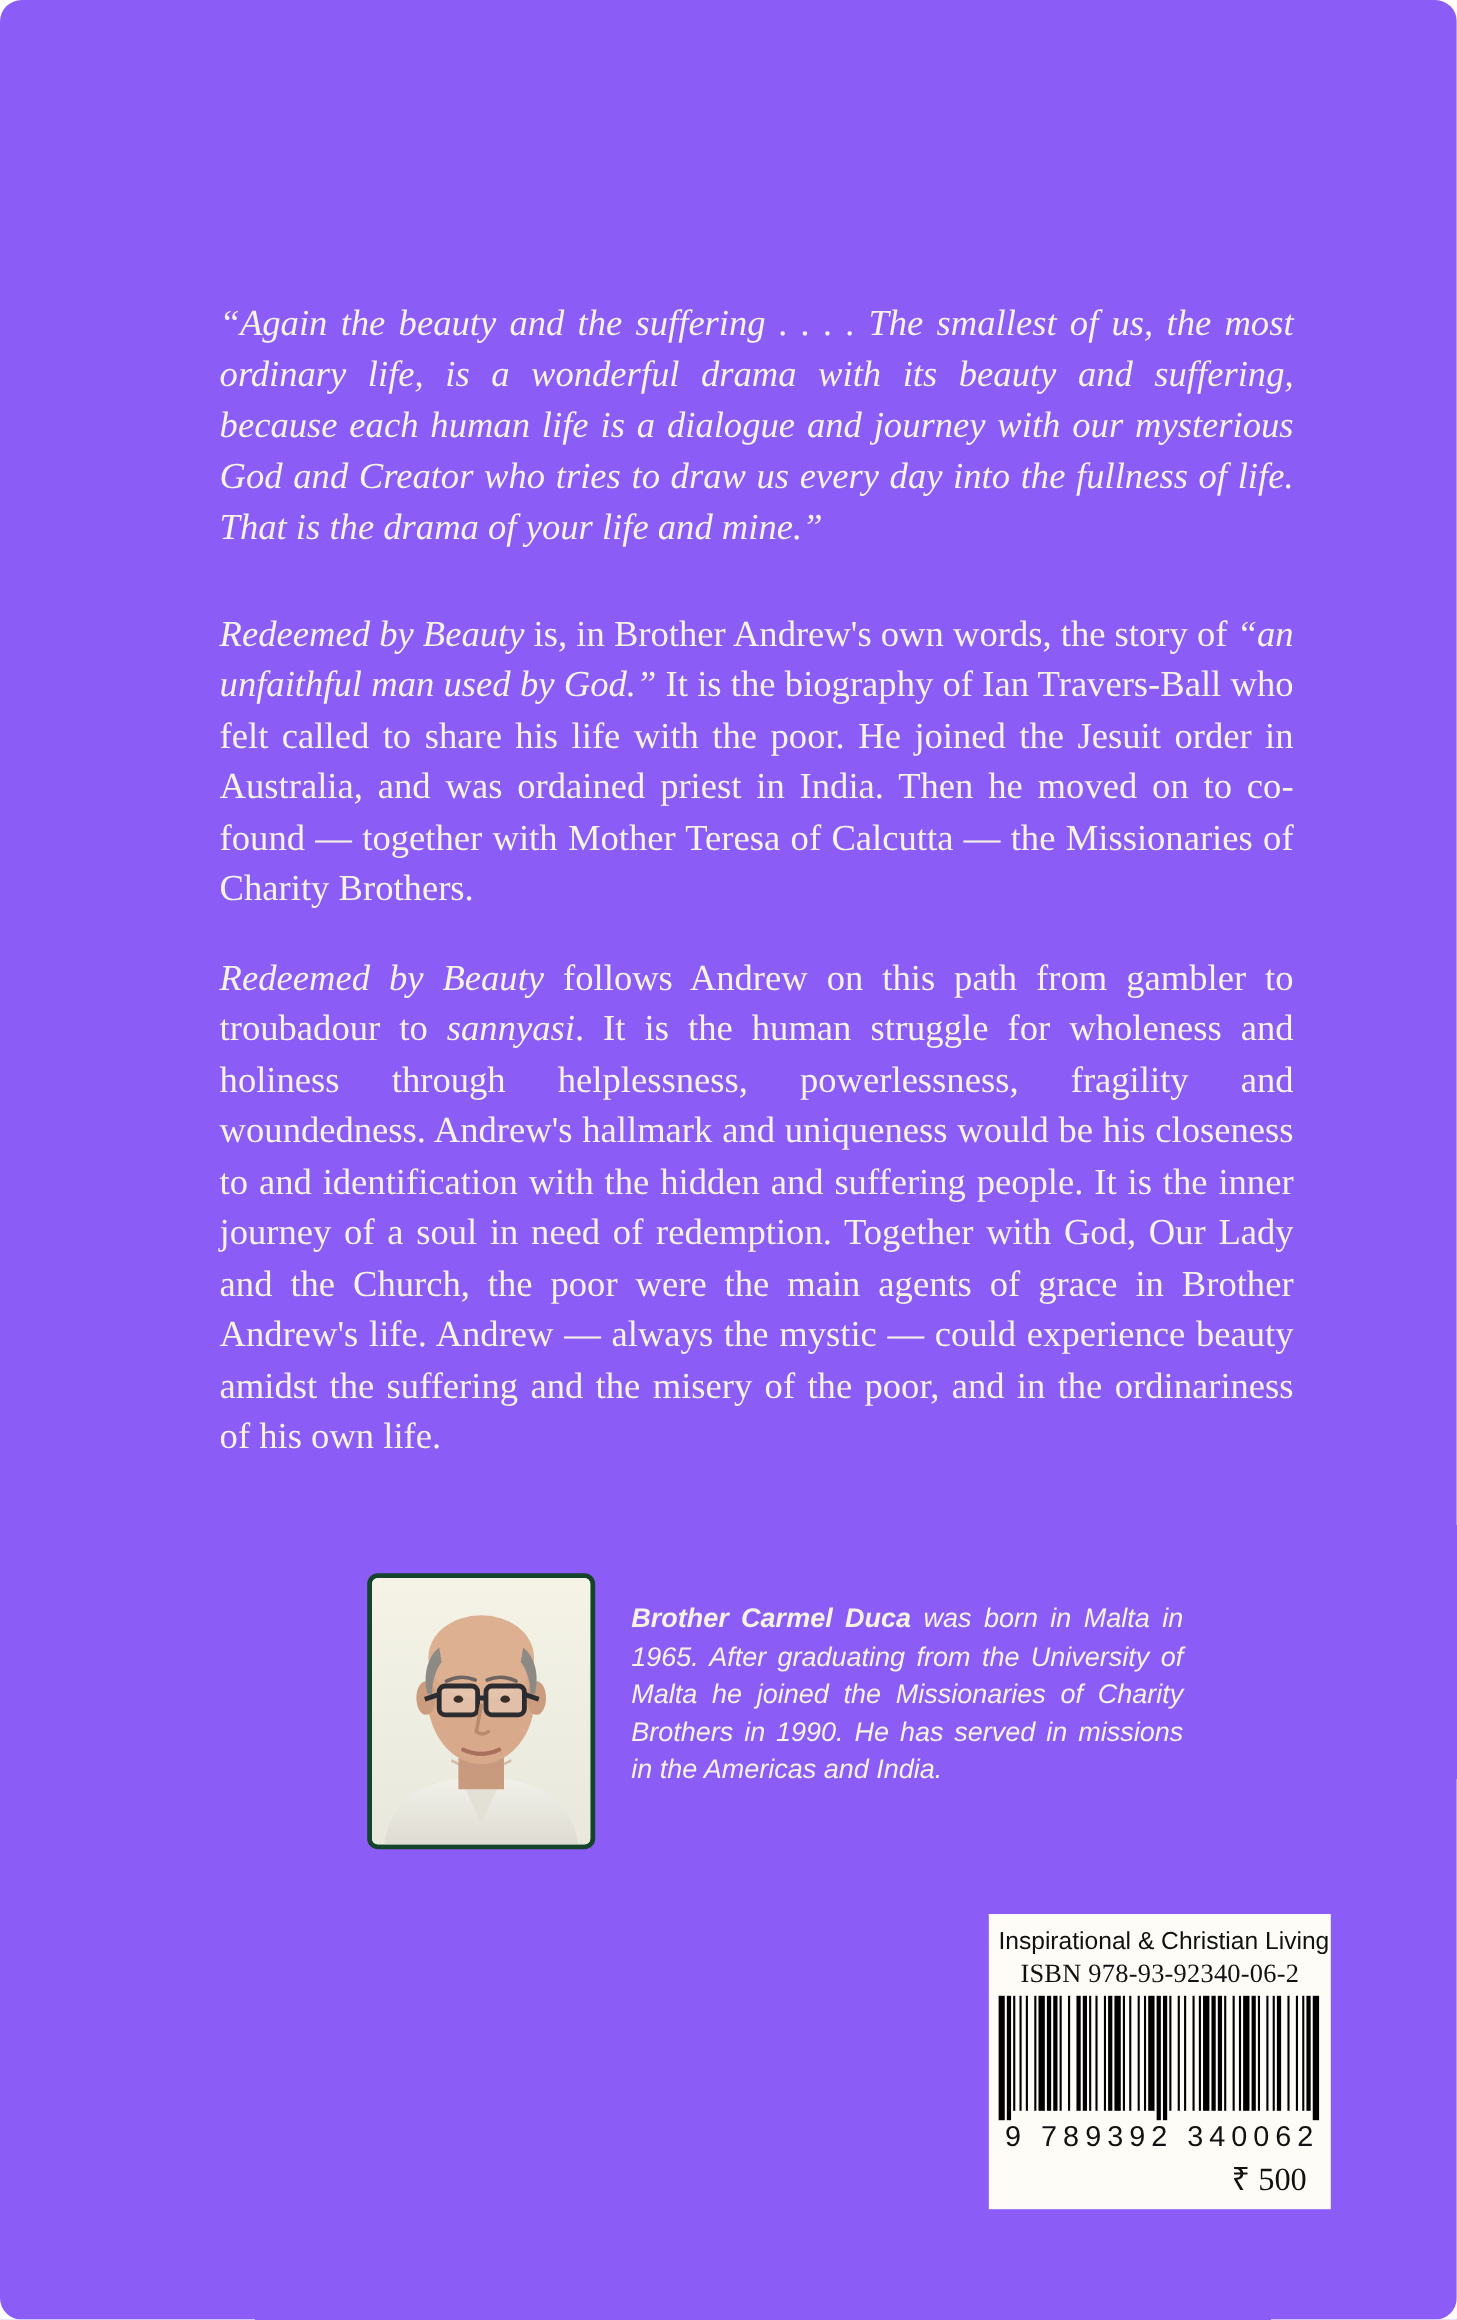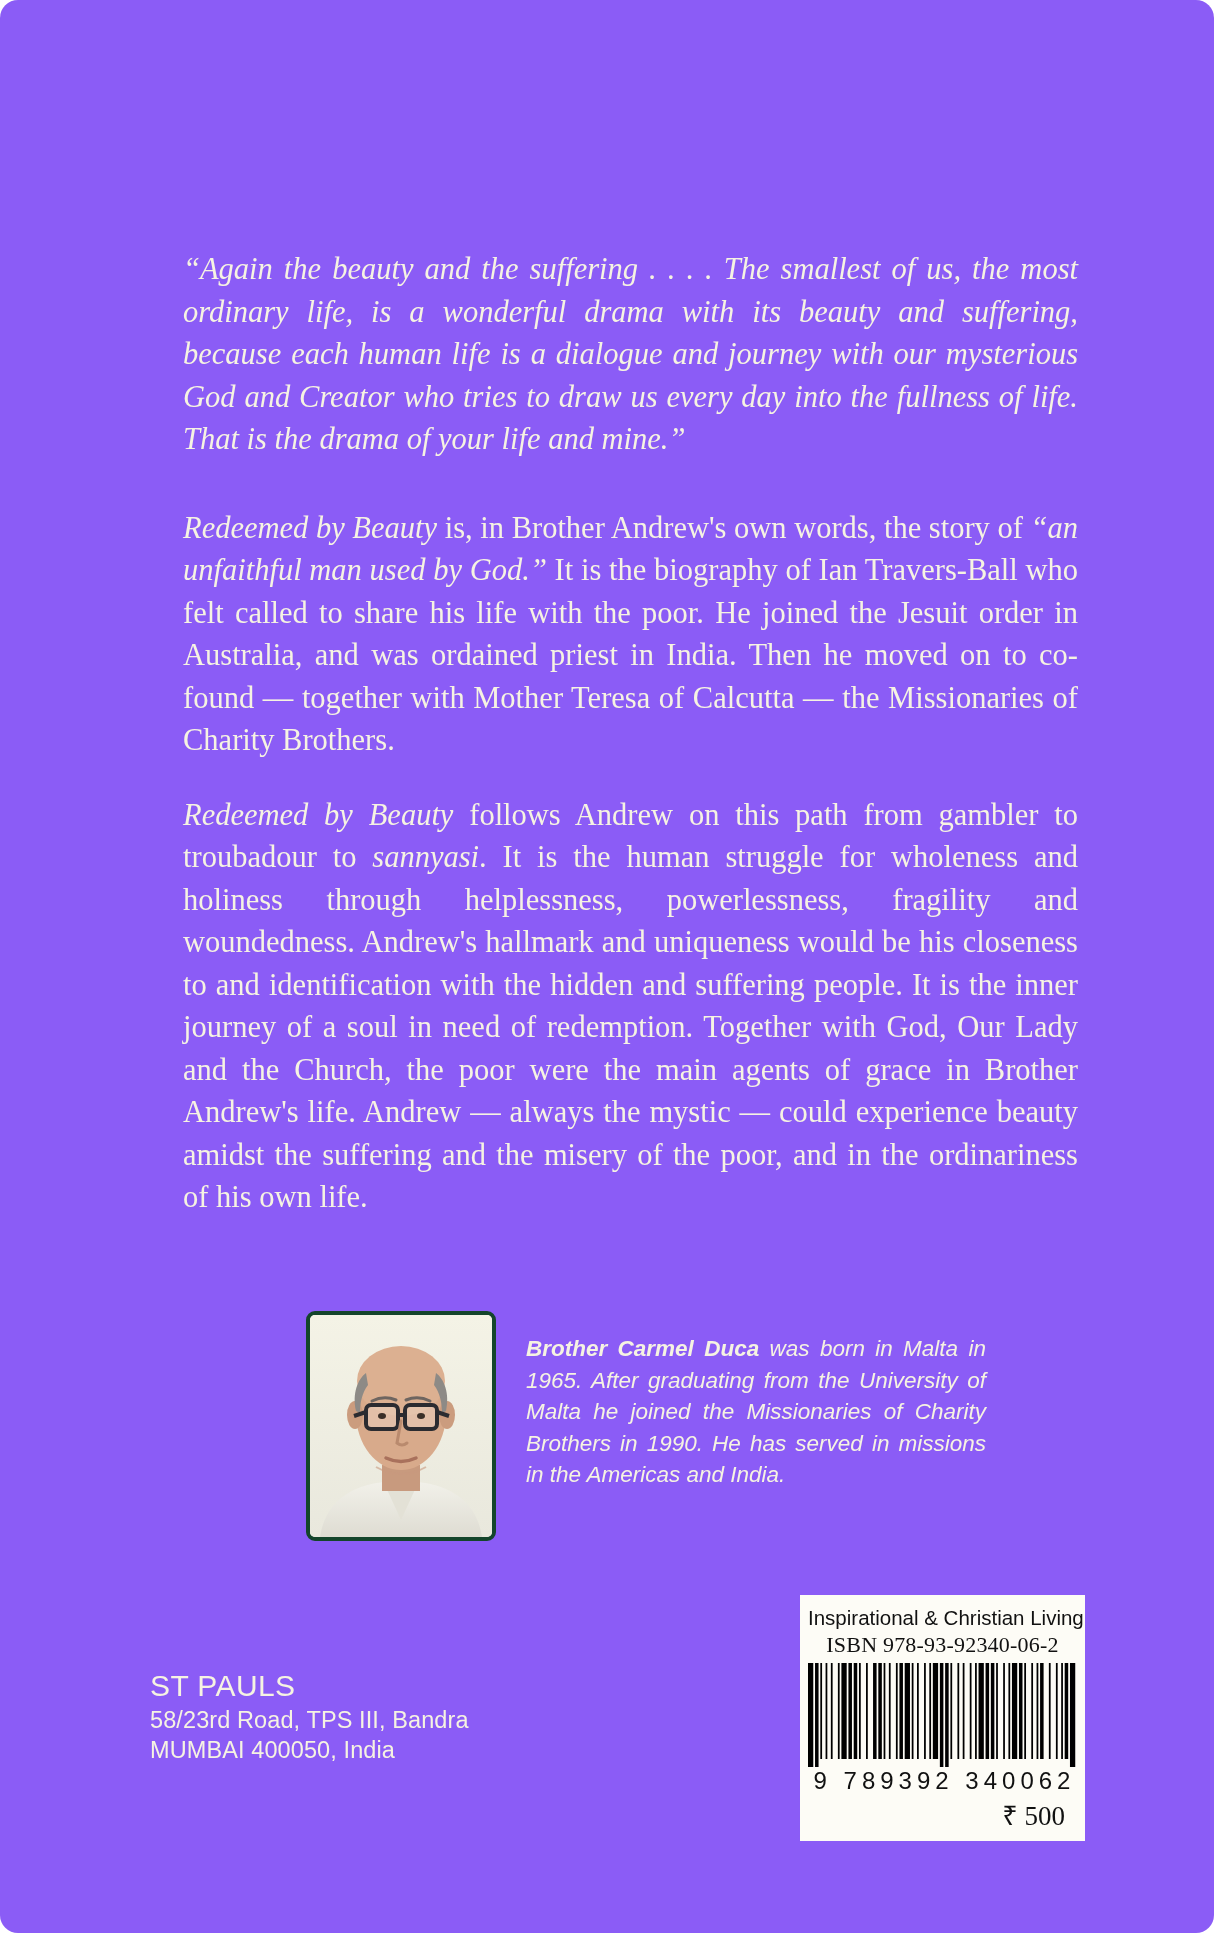--- a/index.html
+++ b/index.html
@@ -106,21 +106,21 @@
 
   .imprint-line {
     font-size: 23.5px;
     line-height: 30px;
     letter-spacing: 0.1px;
   }
 
   
   .isbn-panel {
     position: absolute;
-    left: 800px;
+    left: 824px;
     top: 1595px;
     width: 285px;
     background: #fdfcf6;
     padding: 10px 8px 8px 8px;
     box-sizing: border-box;
     text-align: center;
   }
 
   .isbn-category {
     font-family: "Liberation Sans", sans-serif;
@@ -226,25 +226,20 @@
         <path d="M 76 143 q 15 7 30 0" stroke="#a9715c" stroke-width="3.5" fill="none" stroke-linecap="round"></path>
 
         <path d="M 66 152 q 25 14 50 0" stroke="#c89a7e" stroke-width="2" fill="none" opacity="0.6"></path>
       </svg>
     </div>
 
     <div class="author-bio"><b>Brother Carmel Duca</b><span> was born in Malta in 1965. After graduating from the University of Malta he joined the Missionaries of Charity Brothers in 1990. He has served in missions in the Americas and India.</span></div>
 
   </div>
 
-  <div class="imprint">
-    <div class="imprint-name">ST PAULS</div>
-    <div class="imprint-line">58/23rd Road, TPS III, Bandra</div>
-    <div class="imprint-line">MUMBAI 400050, India</div>
-  </div>
 
   <div class="isbn-panel">
     <div class="isbn-category">Inspirational &amp; Christian Living</div>
     <div class="isbn-number">ISBN 978-93-92340-06-2</div>
     <svg class="barcode" id="barcode-svg" viewBox="0 0 260 104" preserveAspectRatio="none">
         <rect x="0.00" y="0" width="5.10" height="104" fill="#000"></rect>
         <rect x="6.80" y="0" width="3.40" height="104" fill="#000"></rect>
         <rect x="11.90" y="0" width="1.70" height="96" fill="#000"></rect>
         <rect x="16.99" y="0" width="1.70" height="96" fill="#000"></rect>
         <rect x="22.09" y="0" width="1.70" height="96" fill="#000"></rect>

